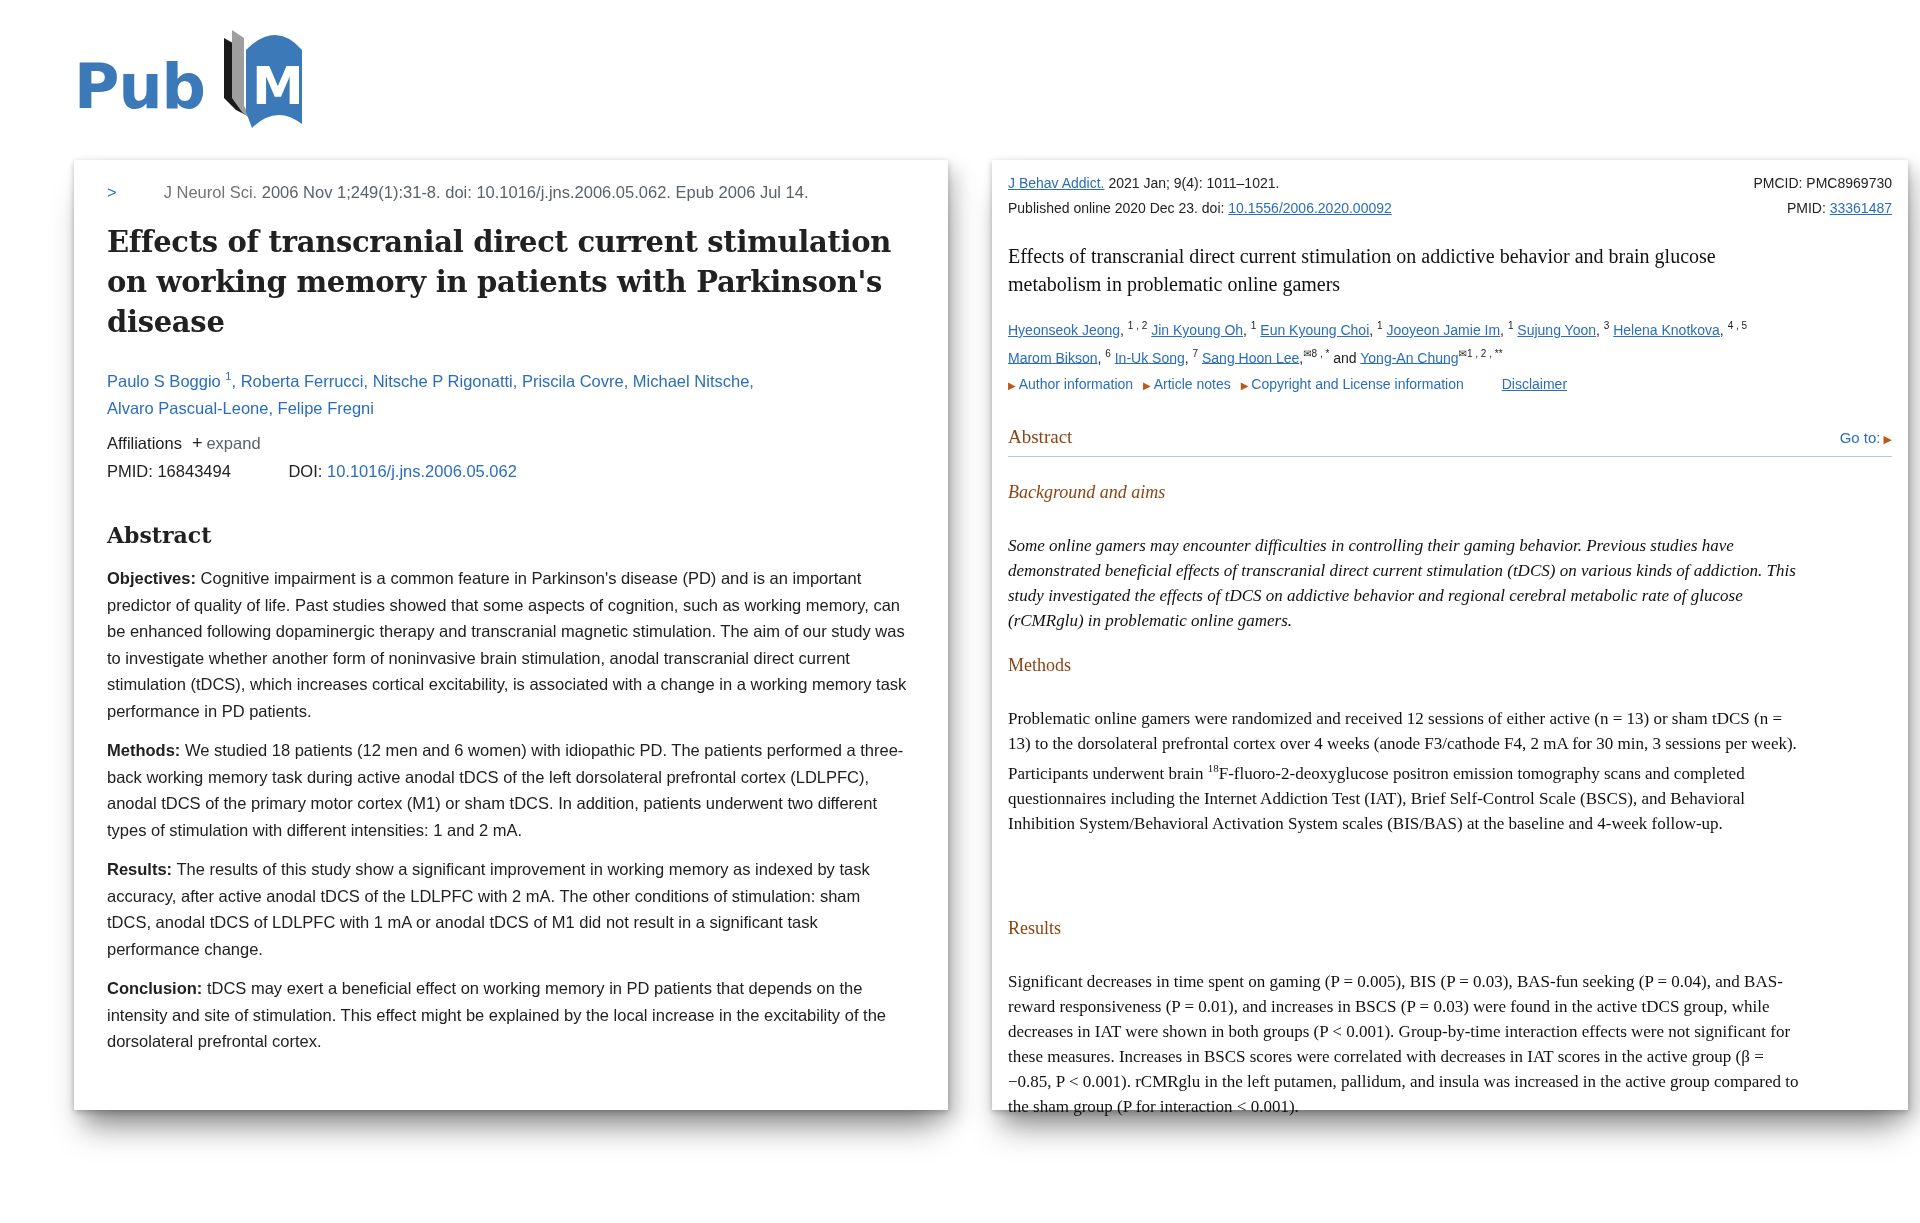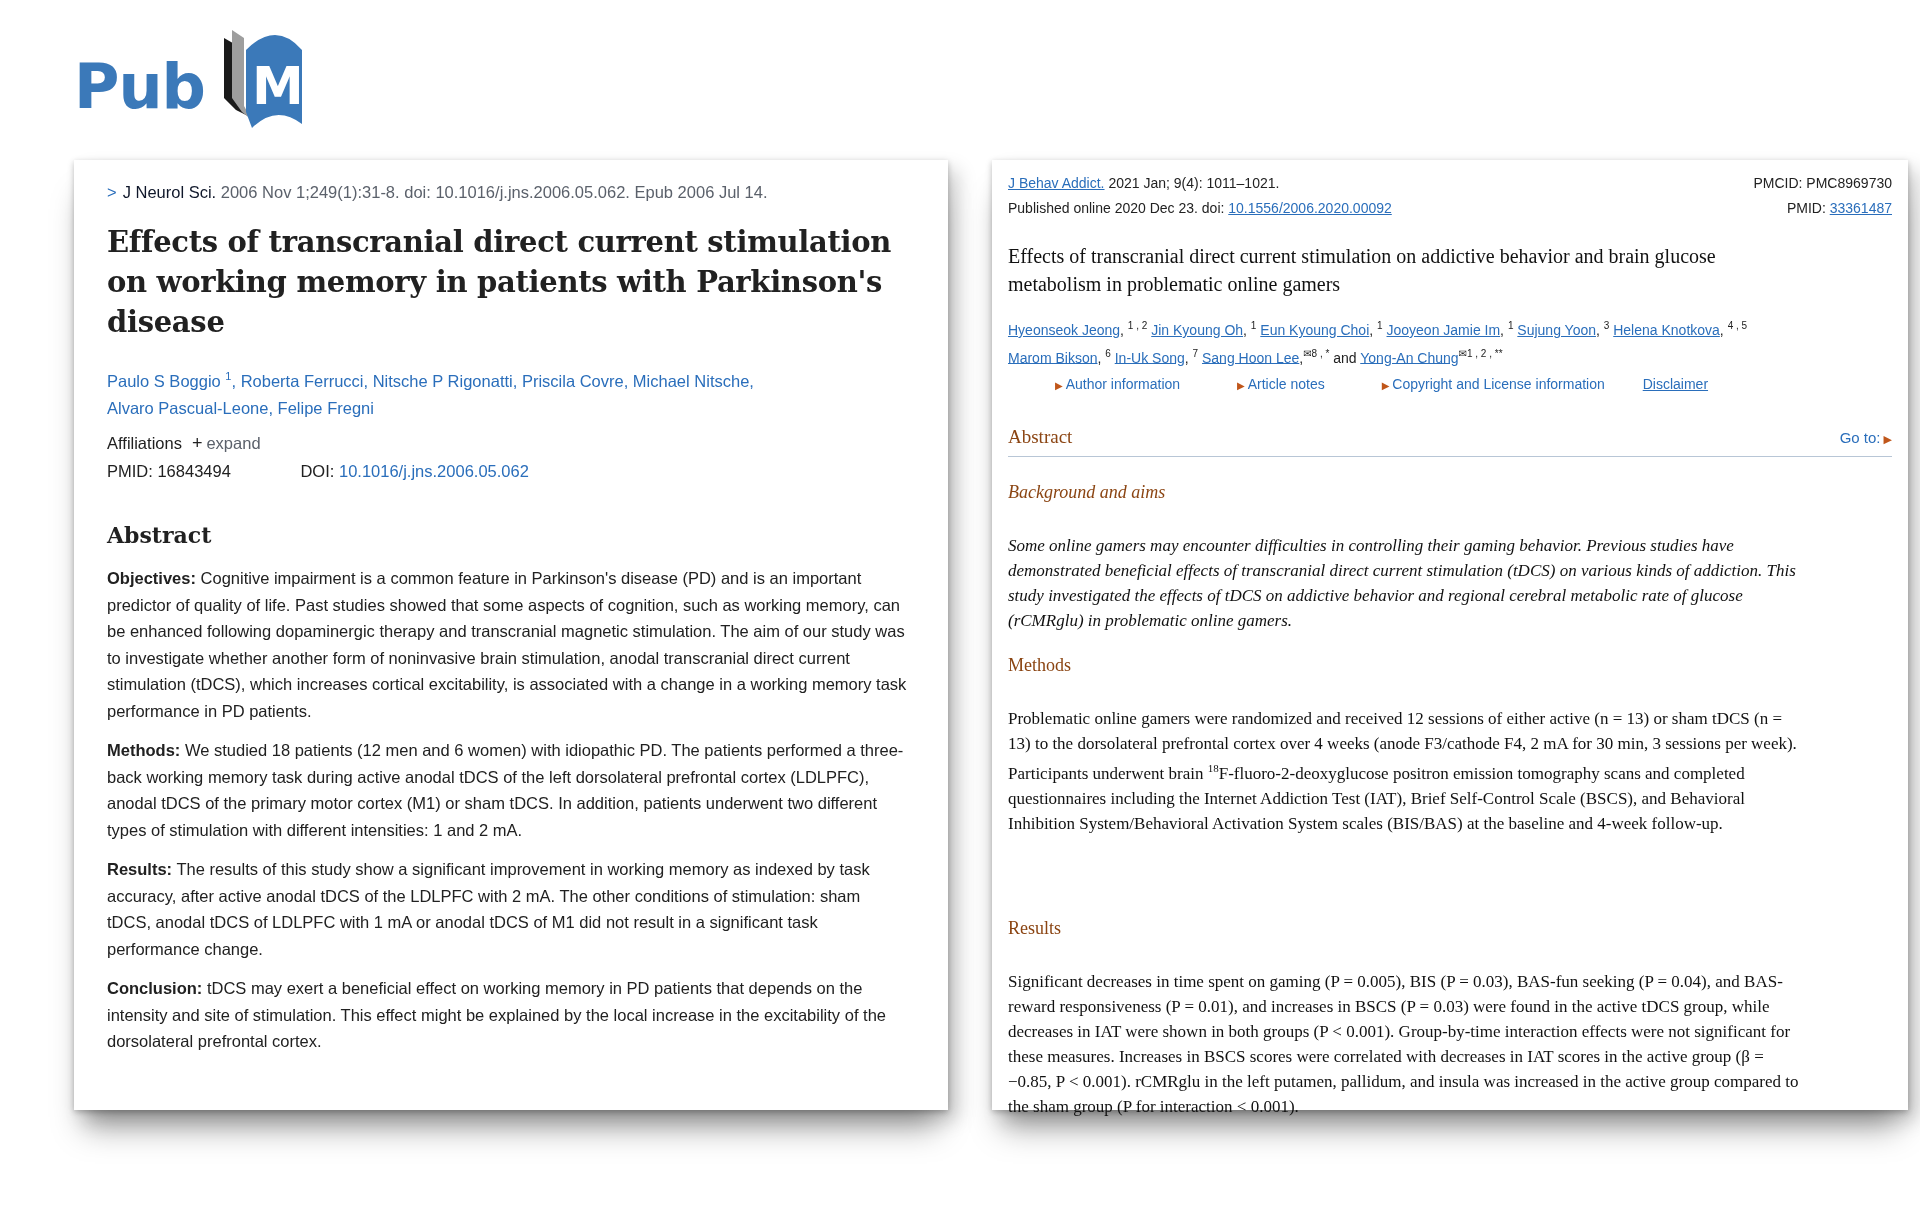--- a/index.html
+++ b/index.html
@@ -20,50 +20,50 @@
   .card {
     position:absolute; background:#fff;
     box-shadow: 0 28px 30px -10px rgba(0,0,0,0.35), 0 2px 6px rgba(0,0,0,0.25), 10px 10px 18px rgba(0,0,0,0.18);
   }
   .card-left { left:74px; top:160px; width:874px; height:950px; }
   .card-right { left:992px; top:160px; width:916px; height:950px; }
 
   
   .l-citation { position:absolute; left:33px; top:23px; font-size:16.5px; color:#5b616b; white-space:nowrap; }
   .l-citation .chev { color:#2a6ebb; margin-right:6px; }
-  .l-citation .journal { color:#0f172a; }
+  .l-citation .journal { color:#737373;margin-left:41px; }
   .l-title {
     position:absolute; left:33px; top:62px; width:800px;
     font-family:"DejaVu Serif", serif; font-weight:bold; font-size:29px; line-height:40px; color:#212121; letter-spacing:-0.3px;
   }
   .l-authors { position:absolute; left:33px; top:203px; width:760px; font-size:16.5px; line-height:27px; color:#2a6ebb; }
   .l-authors sup { font-size:11px; color:#2a6ebb; }
   .l-affil { position:absolute; left:33px; top:273px; font-size:16.5px; color:#212121; }
   .l-affil .plus { margin:0 4px 0 10px; font-size:18px; }
   .l-affil .expand { color:#5b616b; }
   .l-ids { position:absolute; left:33px; top:302px; font-size:16.5px; color:#212121; }
-  .l-ids .doi-label { margin-left:26px;padding-left:39px; }
+  .l-ids .doi-label { margin-left:14px;padding-left:39px; }
   .l-abs-head { position:absolute; left:33px; top:362px; font-family:"DejaVu Serif", serif; font-size:22px; font-weight:bold; color:#212121; }
   .l-abs { position:absolute; left:33px; top:405px; width:800px; font-size:16.5px; line-height:26.5px; color:#212121; }
   .l-abs p { margin:0 0 13px 0; }
   .l-abs b { font-weight:bold; }
 
   
   .r-line { position:absolute; font-size:14px; color:#222; white-space:nowrap; }
   .r-line u, .r-authors u, .r-links u { color:#2a6ebb; }
   .r-right { right:16px; text-align:right; }
   .r-title {
     position:absolute; left:16px; top:82px; width:800px;
     font-family:"Liberation Serif", serif; font-size:20px; line-height:28px; color:#111;
   }
   .r-authors { position:absolute; left:16px; top:154px; width:800px; font-size:14px; line-height:24px; color:#222; }
   .r-authors sup { font-size:10px; }
   .r-links { position:absolute; left:16px; top:216px; font-size:14px; color:#2a6ebb; white-space:nowrap; }
   .r-links .tri { color:#c0561a; font-size:10px; margin-right:3px; }
-  .r-links .item { margin-right:6px;margin-left:47px; }
+  .r-links .item { margin-right:6px; }
   .r-links .disc { margin-left:28px; }
   .r-abs-head { position:absolute; left:16px; top:266px; right:16px; height:30px; border-bottom:1.5px solid #b8c6d6; }
   .r-abs-head .t { font-family:"Liberation Serif", serif; font-size:19px; color:#8b4513; }
   .r-abs-head .goto { position:absolute; right:0; top:3px; font-size:15px; color:#2a6ebb; }
   .r-abs-head .goto .tri { color:#c0561a; font-size:11px; margin-left:3px; }
   .r-sec { position:absolute; left:16px; width:800px; font-family:"Liberation Serif", serif; }
   .r-sec .h { font-size:18px; color:#8b4513; }
   .r-sec .p { font-size:17px; line-height:25px; color:#111; margin-top:30px; }
   .r-sec .p sup { font-size:11px; }
 </style>

